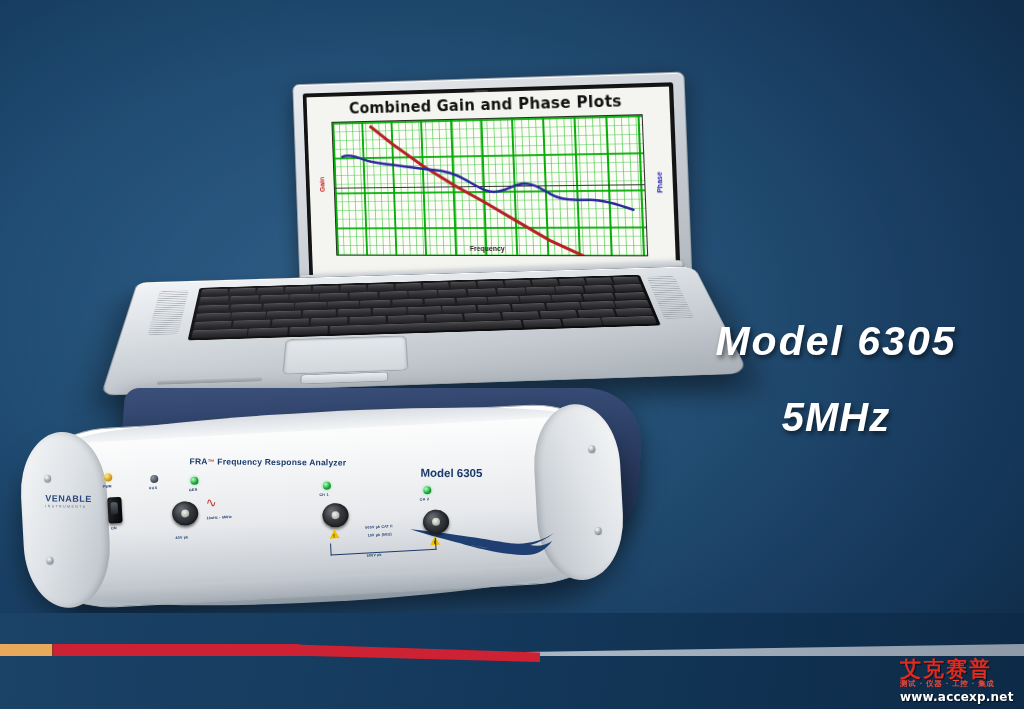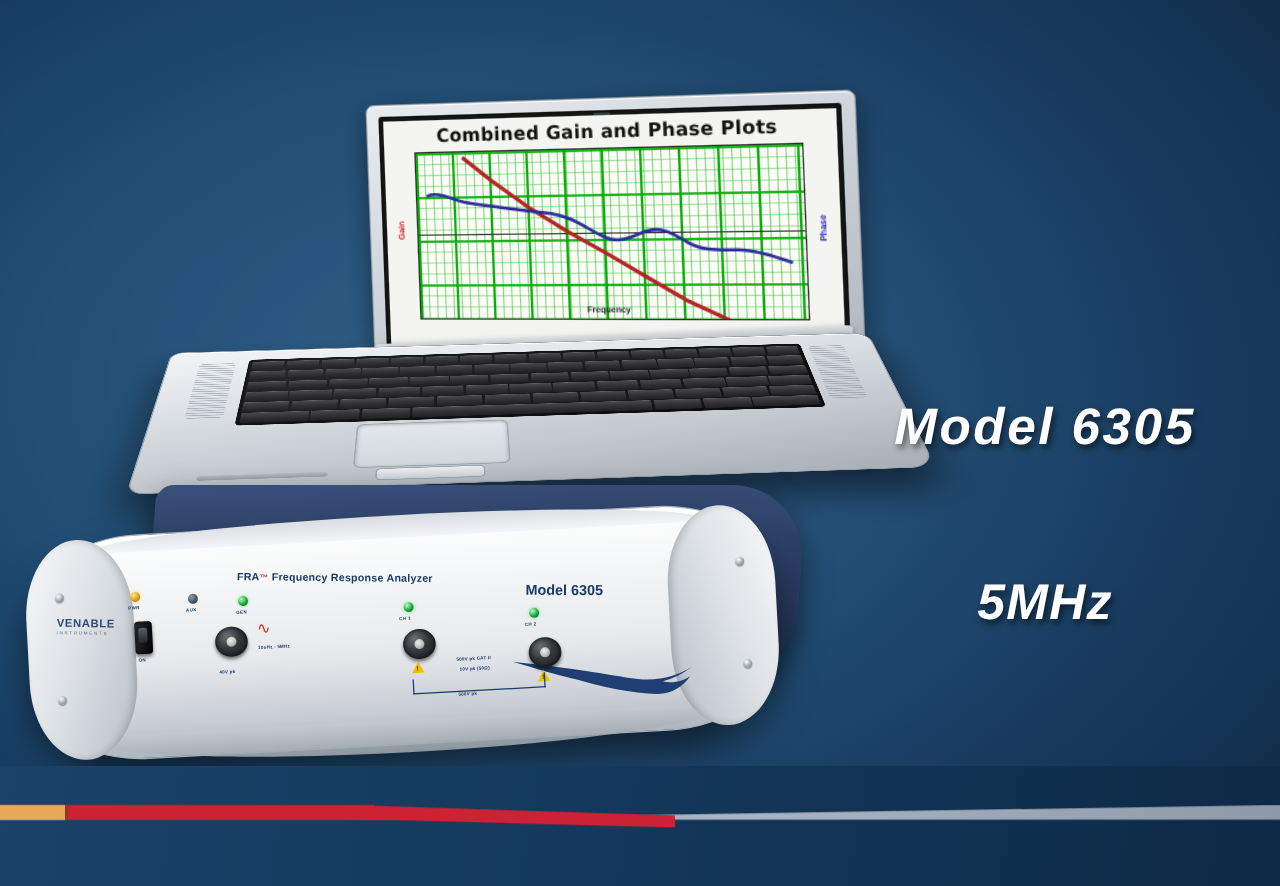--- a/index.html
+++ b/index.html
@@ -24,21 +24,21 @@
 
   
   .titles{position:absolute;left:660px;top:318px;width:352px;}
   .title-main{
     font-size:41px;font-style:italic;font-weight:bold;color:#ffffff;
     letter-spacing:2px;text-align:center;
     text-shadow:2px 3px 5px rgba(0,0,0,0.55);
     white-space:nowrap;
   }
   .title-sub{
-    margin-top:95px;
+    margin-top:30px;
     font-size:40px;font-style:italic;font-weight:bold;color:#ffffff;
     letter-spacing:1px;text-align:center;
     text-shadow:2px 3px 5px rgba(0,0,0,0.55);
     white-space:nowrap;
   }
 
   
   .laptop{position:absolute;left:140px;top:78px;width:560px;height:380px;}
 
   
@@ -580,16 +580,21 @@
 
   <div class="band">
     <div class="band-bg"></div>
     <div class="stripe-silver"></div>
     <div class="stripe-red" style="width:300px;"></div>
     <div class="band-diag" style="left:280px;width:260px;"></div>
     <div class="stripe-orange"></div>
     <div class="stripe-sep"></div>
 
     <div class="wm">
+      <div class="wm-right">
+        <div class="wm-cn">艾克赛普</div>
+        <div class="wm-cn-sub">测试 · 仪器 · 工控 · 集成</div>
+        <div class="wm-url">www.accexp.net</div>
+      </div>
     </div>
   </div>
 
 </div>
 
 </body></html>

